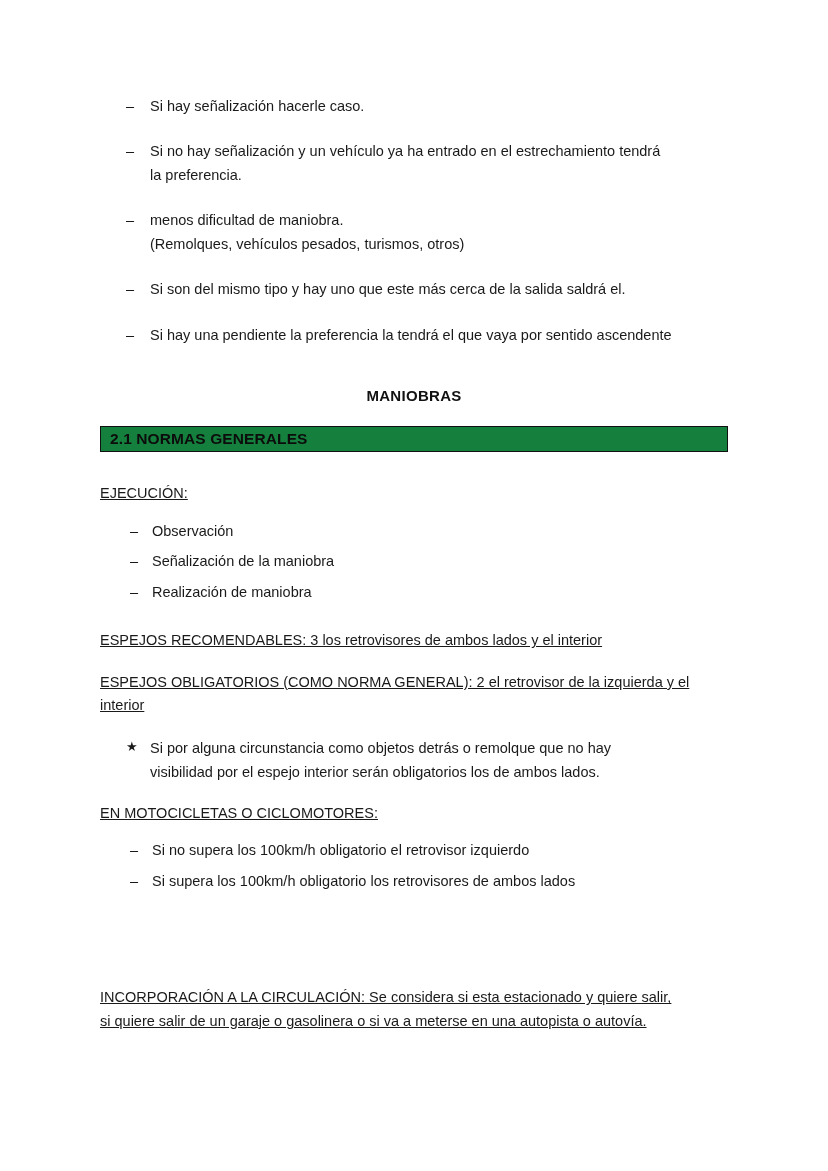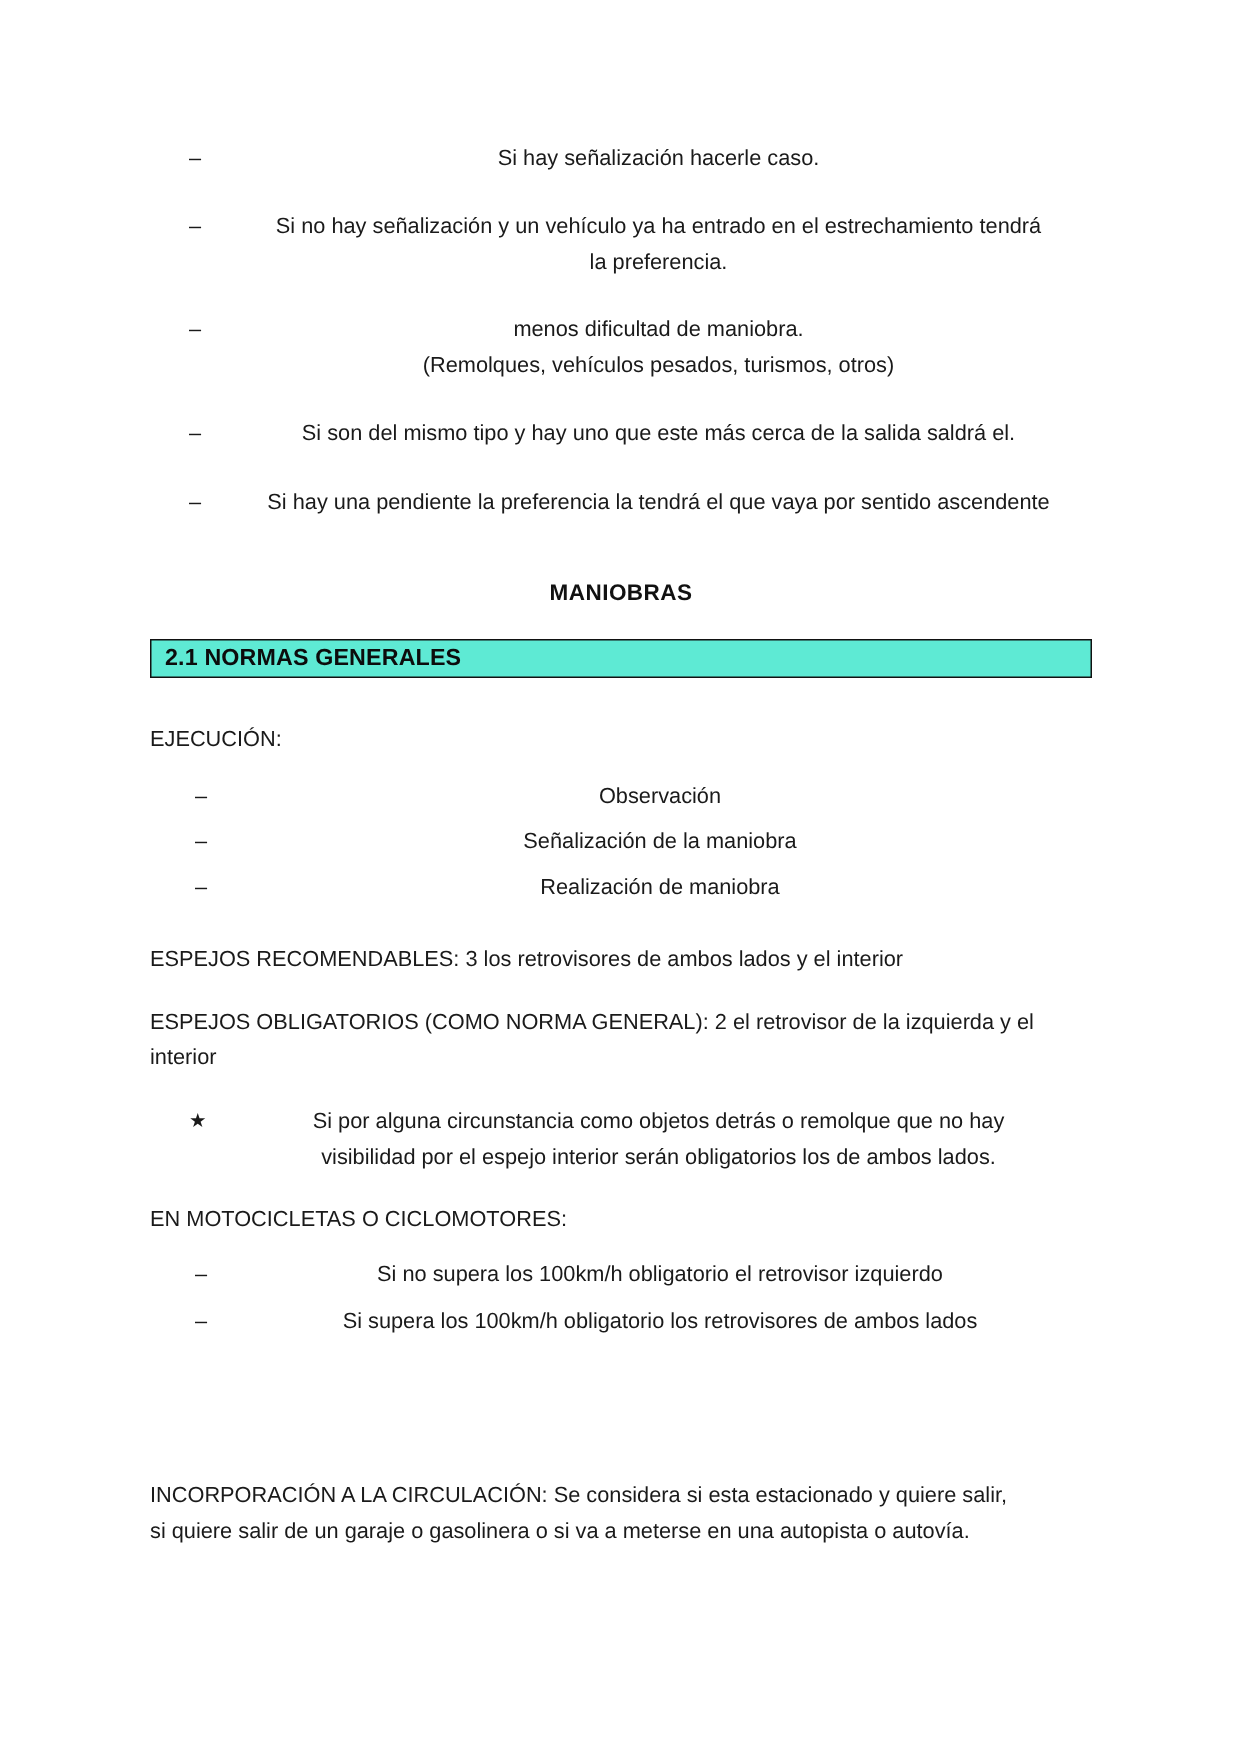--- a/index.html
+++ b/index.html
@@ -51,21 +51,21 @@
     color: #1a1a1a;
     font-size: 14.5px;
     line-height: 1.62;
   }
   ul.dash-list.tight > li {
     margin-bottom: 7px;
     padding-left: 52px;
   }
   ul.dash-list.tight > li .marker { left: 30px; }
 
-  .li-line { display: block; text-align: center; }
+  .li-line { display: block; }
 
   
   ul.star-list {
     list-style: none;
     margin: 0;
     padding: 0;
   }
   ul.star-list > li {
     position: relative;
     padding-left: 50px;
@@ -90,41 +90,42 @@
 
   .section-center-title {
     text-align: center;
     font-weight: bold;
     font-size: 15px;
     letter-spacing: 0.3px;
     color: #111;
   }
 
   .heading-bar {
-    background: #5eead4;
+    background: #15803d;
     border: 1px solid #111;
     box-sizing: border-box;
     width: 628px;
     height: 26px;
     display: flex;
     align-items: center;
     padding-left: 9px;
   }
   .heading-bar .heading-text {
     font-weight: bold;
     font-size: 15.5px;
     color: #0c0c0c;
     letter-spacing: 0.1px;
   }
 
   p.para {
     font-size: 14.5px;
     line-height: 1.62;
     margin: 0;
     color: #1a1a1a;
+    text-decoration: underline;
   }
   p.para .line { display: block; }
 </style>
 </head>
 <body>
 
 <div class="page">
   <div class="content">
 
     <ul class="dash-list">

